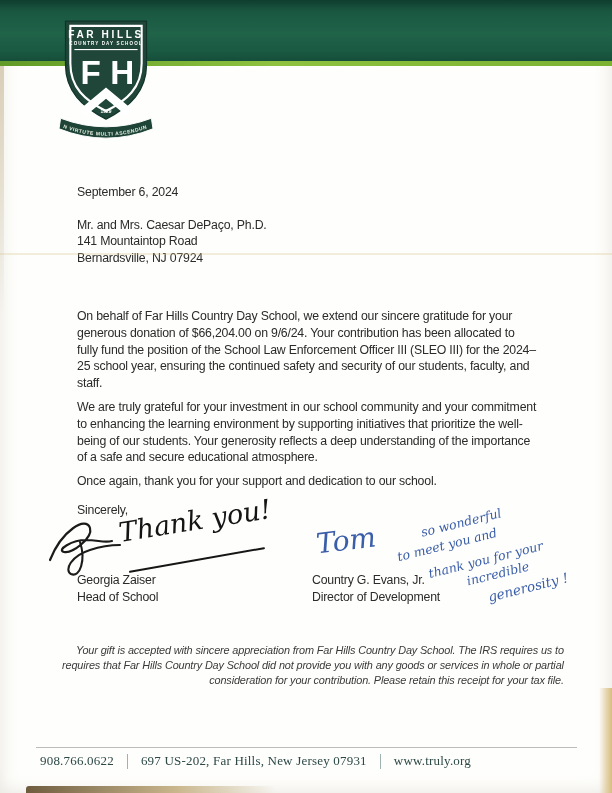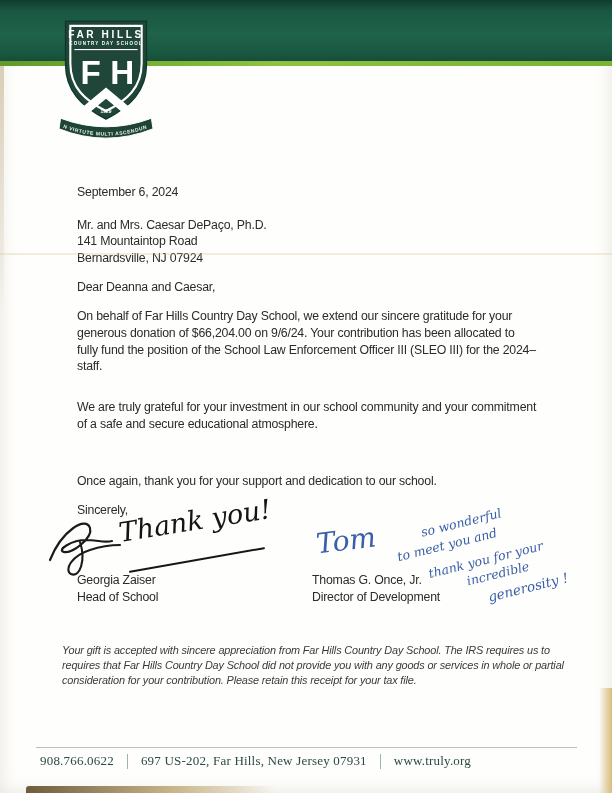--- a/index.html
+++ b/index.html
@@ -10,21 +10,21 @@
   .green-bar{position:absolute;left:0;top:0;width:612px;height:61px;
     background:linear-gradient(180deg,#0f3d2e 0%,#1a5741 18%,#1f6349 55%,#1a5942 84%,#154e3a 100%);}
   .lime-stripe{position:absolute;left:0;top:61px;width:612px;height:5px;
     background:linear-gradient(90deg,#619b27,#8ec23f 45%,#7bb232);}
   .crest{position:absolute;left:59px;top:16px;width:94px;height:130px;}
   
   .txt{position:absolute;left:77px;color:#2b2b2b;font-size:12.3px;letter-spacing:-.2px;
        line-height:16.8px;white-space:nowrap;}
   .addr{line-height:16.4px;}
   .disc{position:absolute;left:62px;top:643px;color:#3a3a3a;font-style:italic;
-        font-size:10.9px;letter-spacing:-.15px;line-height:14.8px;white-space:nowrap;}
+        font-size:10.9px;letter-spacing:-.15px;line-height:14.8px;white-space:nowrap;text-align:right;}
   
   .hand{font-family:"DejaVu Serif",serif;font-style:italic;position:absolute;white-space:nowrap;}
   .thankyou{left:118px;top:505px;font-size:27px;color:#141414;transform:rotate(-9deg);}
   .ty-underline{position:absolute;left:128px;top:559px;width:138px;height:2.2px;background:#161616;
         transform:rotate(-10deg);border-radius:2px;}
   .tom-sig{left:316px;top:524px;font-size:28px;color:#3a5ea9;transform:rotate(-7deg);}
   .bluenote{color:#3a5ea9;font-size:12.5px;transform:rotate(-14deg);}
   .bn1{left:420px;top:515px;}
   .bn2{left:396px;top:537px;}
   .bn3{left:427px;top:552px;}
@@ -82,31 +82,33 @@
   </div>
 
   <div class="txt" style="top:184px">September 6, 2024</div>
 
   <div class="txt addr" style="top:217px">
     <div>Mr. and Mrs. Caesar DePaço, Ph.D.</div>
     <div>141 Mountaintop Road</div>
     <div>Bernardsville, NJ 07924</div>
   </div>
 
-  <div class="txt" style="top:279px">Dear Deanna and Caesar,</div>
 
   <div class="txt" style="top:308px">
     <div>On behalf of Far Hills Country Day School, we extend our sincere gratitude for your</div>
     <div>generous donation of $66,204.00 on 9/6/24. Your contribution has been allocated to</div>
     <div>fully fund the position of the School Law Enforcement Officer III (SLEO III) for the 2024–</div>
+    <div>25 school year, ensuring the continued safety and security of our students, faculty, and</div>
     <div>staff.</div>
   </div>
 
   <div class="txt" style="top:399px">
     <div>We are truly grateful for your investment in our school community and your commitment</div>
+    <div>to enhancing the learning environment by supporting initiatives that prioritize the well-</div>
+    <div>being of our students. Your generosity reflects a deep understanding of the importance</div>
     <div>of a safe and secure educational atmosphere.</div>
   </div>
 
   <div class="txt" style="top:473px">Once again, thank you for your support and dedication to our school.</div>
 
   <div class="txt" style="top:502px">Sincerely,</div>
 
   <svg class="sig-svg" width="112" height="72" viewBox="0 0 112 72">
     <path d="M 6 50 C 18 20 42 6 46 18 C 49 28 28 44 20 42 C 12 40 28 30 42 30 C 54 30 60 33 68 31" fill="none" stroke="#1b1b1b" stroke-width="2.2" stroke-linecap="round"></path>
     <path d="M 36 32 C 42 50 36 68 27 64 C 20 60 27 46 46 40 C 58 36 70 35 76 35" fill="none" stroke="#1b1b1b" stroke-width="2.1" stroke-linecap="round"></path>
@@ -120,21 +122,21 @@
   <div class="hand bluenote bn2">to meet you and</div>
   <div class="hand bluenote bn3">thank you for your</div>
   <div class="hand bluenote bn4">incredible</div>
   <div class="hand bluenote bn5">generosity !</div>
 
   <div class="txt" style="top:572px">
     <div>Georgia Zaiser</div>
     <div>Head of School</div>
   </div>
   <div class="txt" style="left:312px;top:572px">
-    <div>Thomas G. Once, Jr.</div>
+    <div>Country G. Evans, Jr.</div>
     <div>Director of Development</div>
   </div>
 
   <div class="disc">
     <div>Your gift is accepted with sincere appreciation from Far Hills Country Day School. The IRS requires us to</div>
     <div>requires that Far Hills Country Day School did not provide you with any goods or services in whole or partial</div>
     <div>consideration for your contribution. Please retain this receipt for your tax file.</div>
   </div>
 
   <div class="foot-rule"></div>

